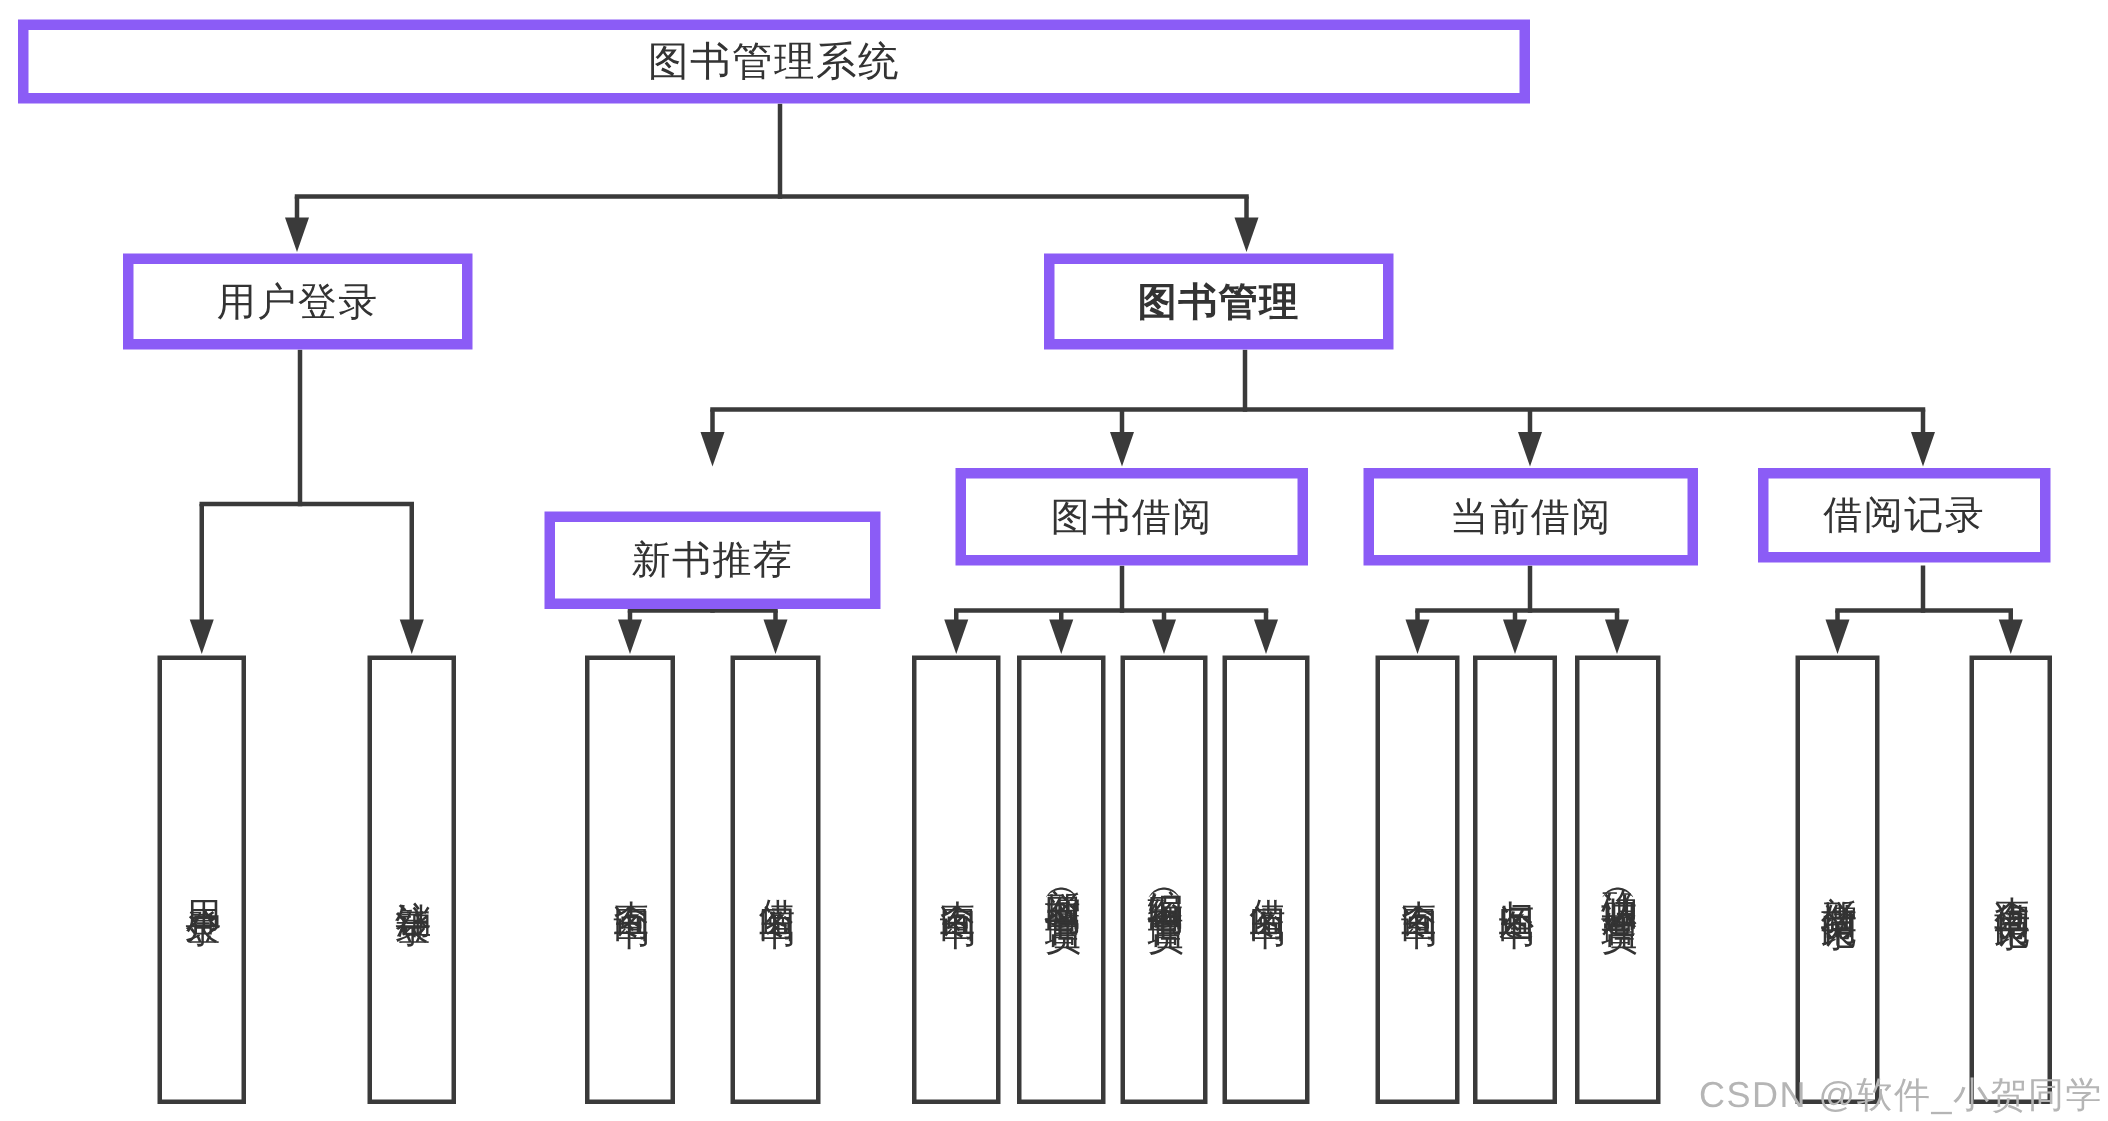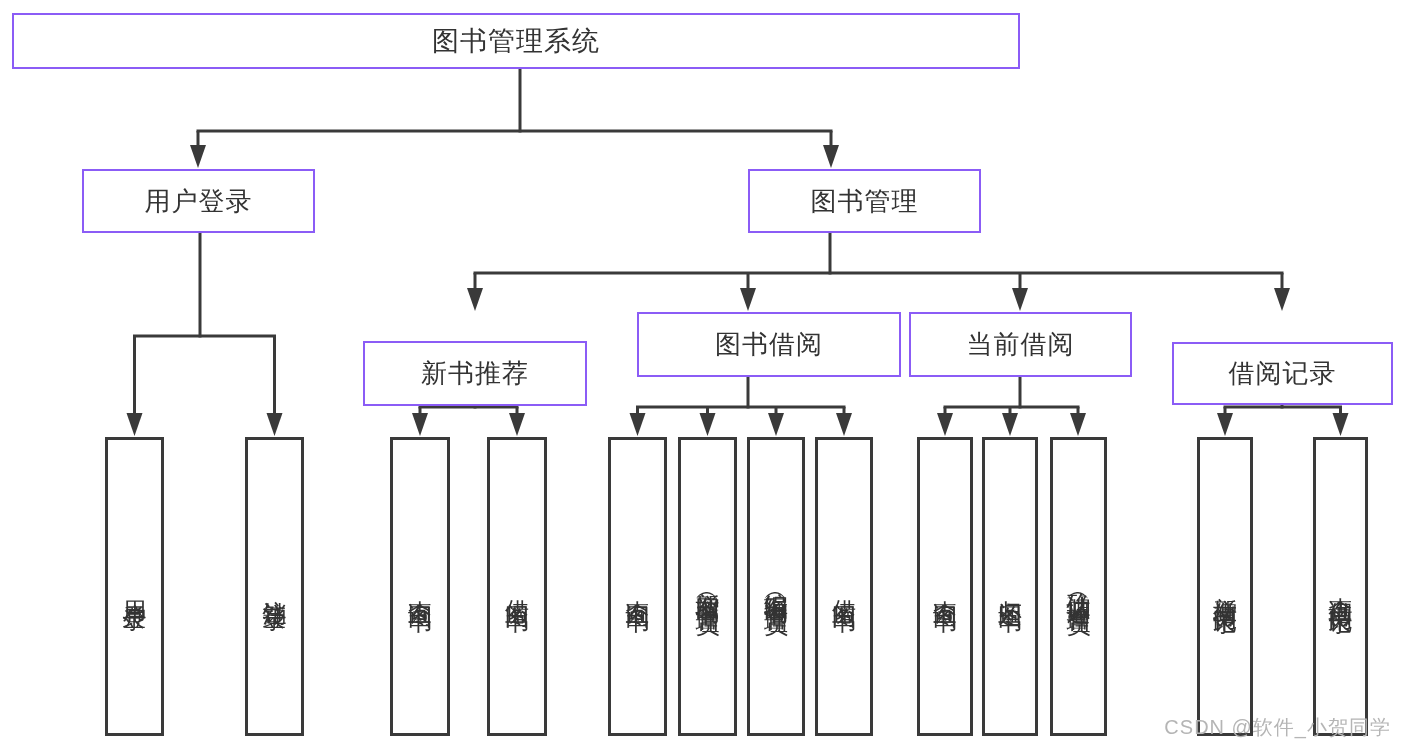--- a/index.html
+++ b/index.html
@@ -8,21 +8,21 @@
     width:1405px;height:747px;
     background:#ffffff;
     font-family:"Liberation Sans", sans-serif;
     color:#333333;
     overflow:hidden;
   }
   #connectors{position:absolute;left:0;top:0;width:1405px;height:747px;}
   .hbox{
     position:absolute;
     box-sizing:border-box;
-    border:2px solid #8b5cf6;
+    border:7px solid #8b5cf6;
     background:#ffffff;
     display:flex;align-items:center;justify-content:center;
     font-size:26px;
     letter-spacing:1px;
     white-space:nowrap;
   }
   .hbox.root{font-size:27px;}
   .vbox{
     position:absolute;
     box-sizing:border-box;
@@ -33,22 +33,22 @@
   .vbox .vtext{
     writing-mode:vertical-rl;
     text-orientation:mixed;
     font-size:24px;
     letter-spacing:3px;
     line-height:1;
     white-space:nowrap;
   }
   #watermark{
     position:absolute;
-    top:714px;right:14px;
-    font-size:20px;
+    top:714px;right:3px;
+    font-size:24px;
     color:#b5b5b5;
     letter-spacing:1px;
     white-space:nowrap;
     z-index:5;
   }
 </style>
 </head>
 <body>
 
 <div id="stage">
@@ -113,26 +113,26 @@
       <line x1="1225" y1="407" x2="1225" y2="415"></line>
       <polygon points="1217,413 1233,413 1225,436" stroke="none"></polygon>
       <line x1="1340.5" y1="407" x2="1340.5" y2="415"></line>
       <polygon points="1332.5,413 1348.5,413 1340.5,436" stroke="none"></polygon>
     </g>
   </svg>
 
   <div class="hbox root" style="left:12px;top:13px;width:1008px;height:56px;">图书管理系统</div>
 
   <div class="hbox" style="left:82px;top:169px;width:233px;height:64px;">用户登录</div>
-  <div class="hbox" style="left:748px;top:169px;width:233px;height:64px;">图书管理</div>
+  <div class="hbox" style="left:696px;top:169px;width:233px;height:64px;font-weight:bold;">图书管理</div>
 
   <div class="hbox" style="left:363px;top:312px;width:224px;height:65px;margin-top:29px;">新书推荐</div>
-  <div class="hbox" style="left:637px;top:312px;width:264px;height:65px;">图书借阅</div>
+  <div class="hbox" style="left:637px;top:312px;width:235px;height:65px;">图书借阅</div>
   <div class="hbox" style="left:909px;top:312px;width:223px;height:65px;text-align:right;">当前借阅</div>
-  <div class="hbox" style="left:1172px;top:312px;width:221px;height:63px;margin-top:30px;">借阅记录</div>
+  <div class="hbox" style="left:1172px;top:312px;width:195px;height:63px;">借阅记录</div>
 
   <div class="vbox" style="left:105px;top:437px;width:59px;height:299px;">
     <span class="vtext">用户登录</span>
   </div>
   <div class="vbox" style="left:245px;top:437px;width:59px;height:299px;">
     <span class="vtext">注销登录</span>
   </div>
 
   <div class="vbox" style="left:390px;top:437px;width:60px;height:299px;">
     <span class="vtext">查询图书</span>

